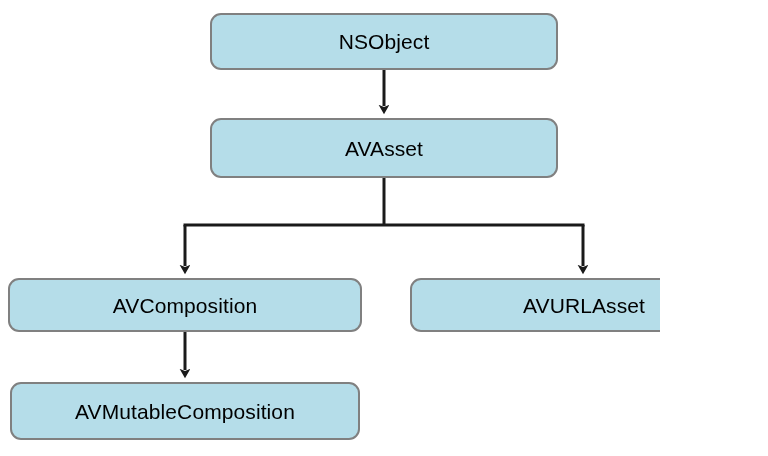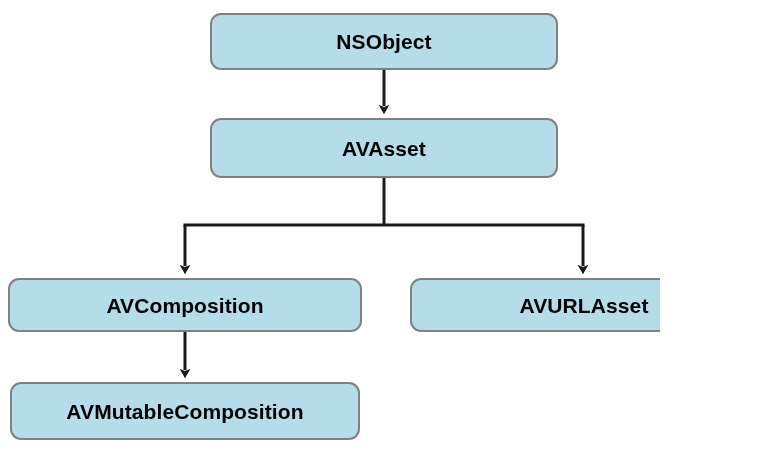--- a/index.html
+++ b/index.html
@@ -10,21 +10,20 @@
   }
   body {
     font-family: "Liberation Sans", sans-serif;
   }
   #diagram-canvas {
     position: relative;
     width: 660px;
     height: 456px;
     background: #ffffff;
     overflow: hidden;
-    font-weight: bold;
   }
   .conn-layer {
     position: absolute;
     left: 0;
     top: 0;
     width: 768px;
     height: 456px;
   }
   .node {
     position: absolute;

